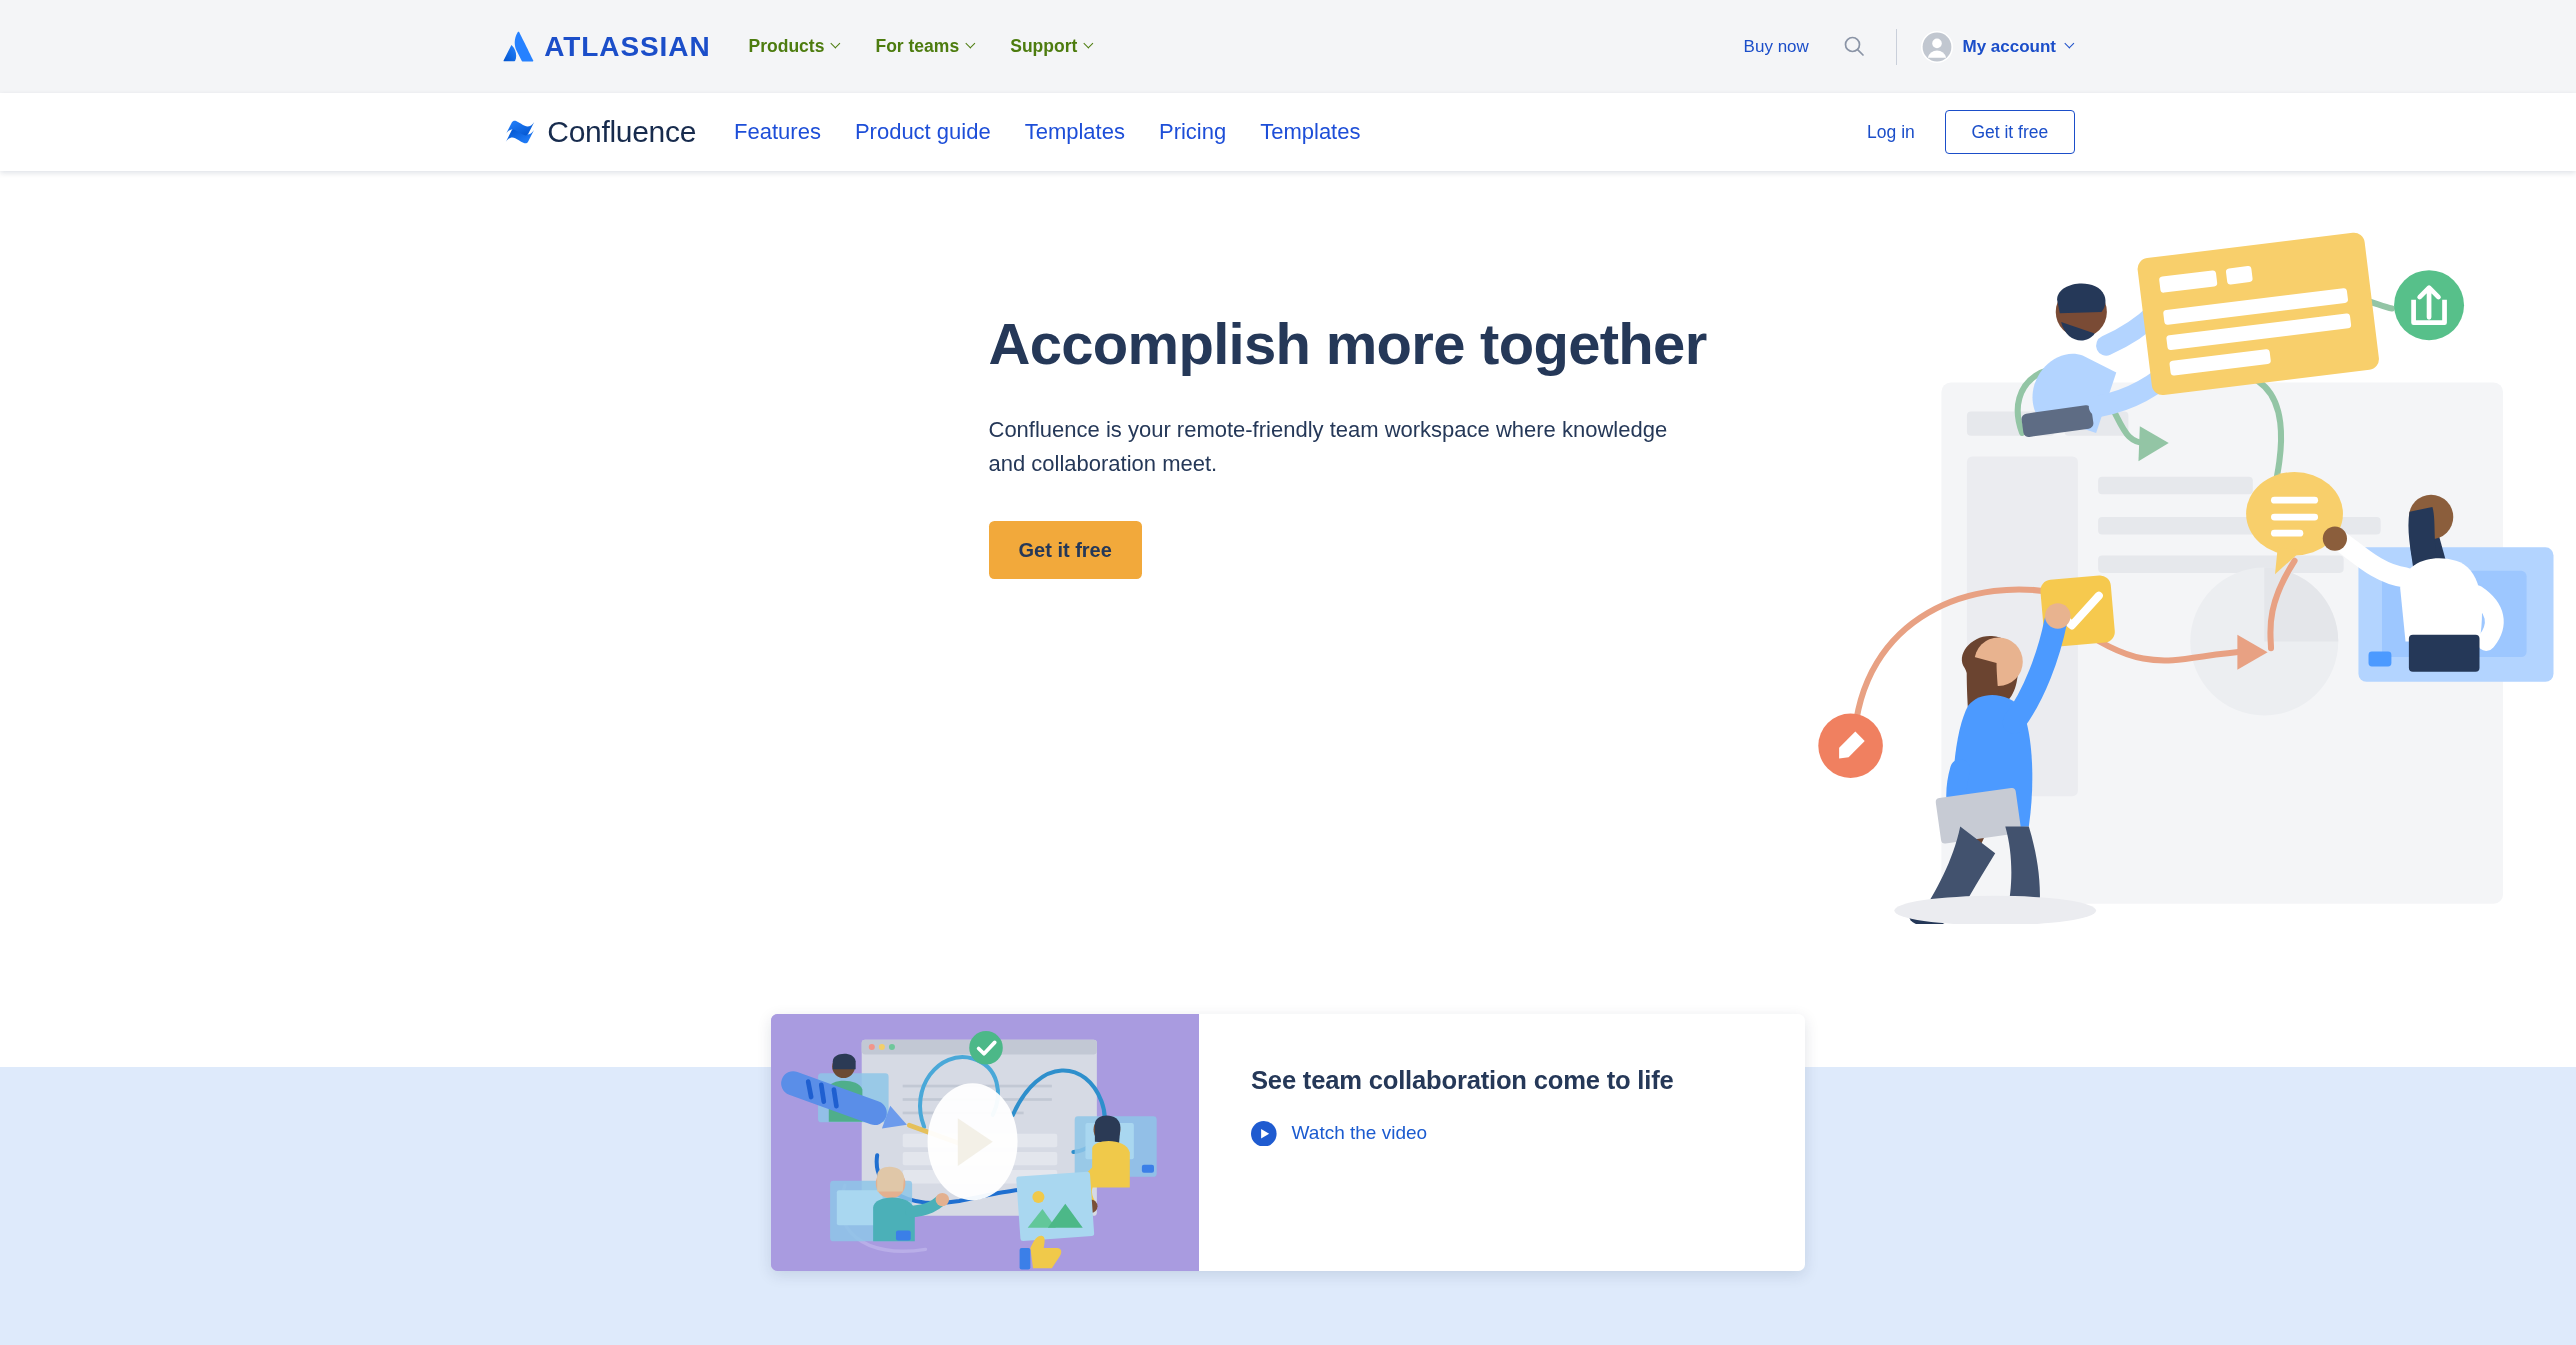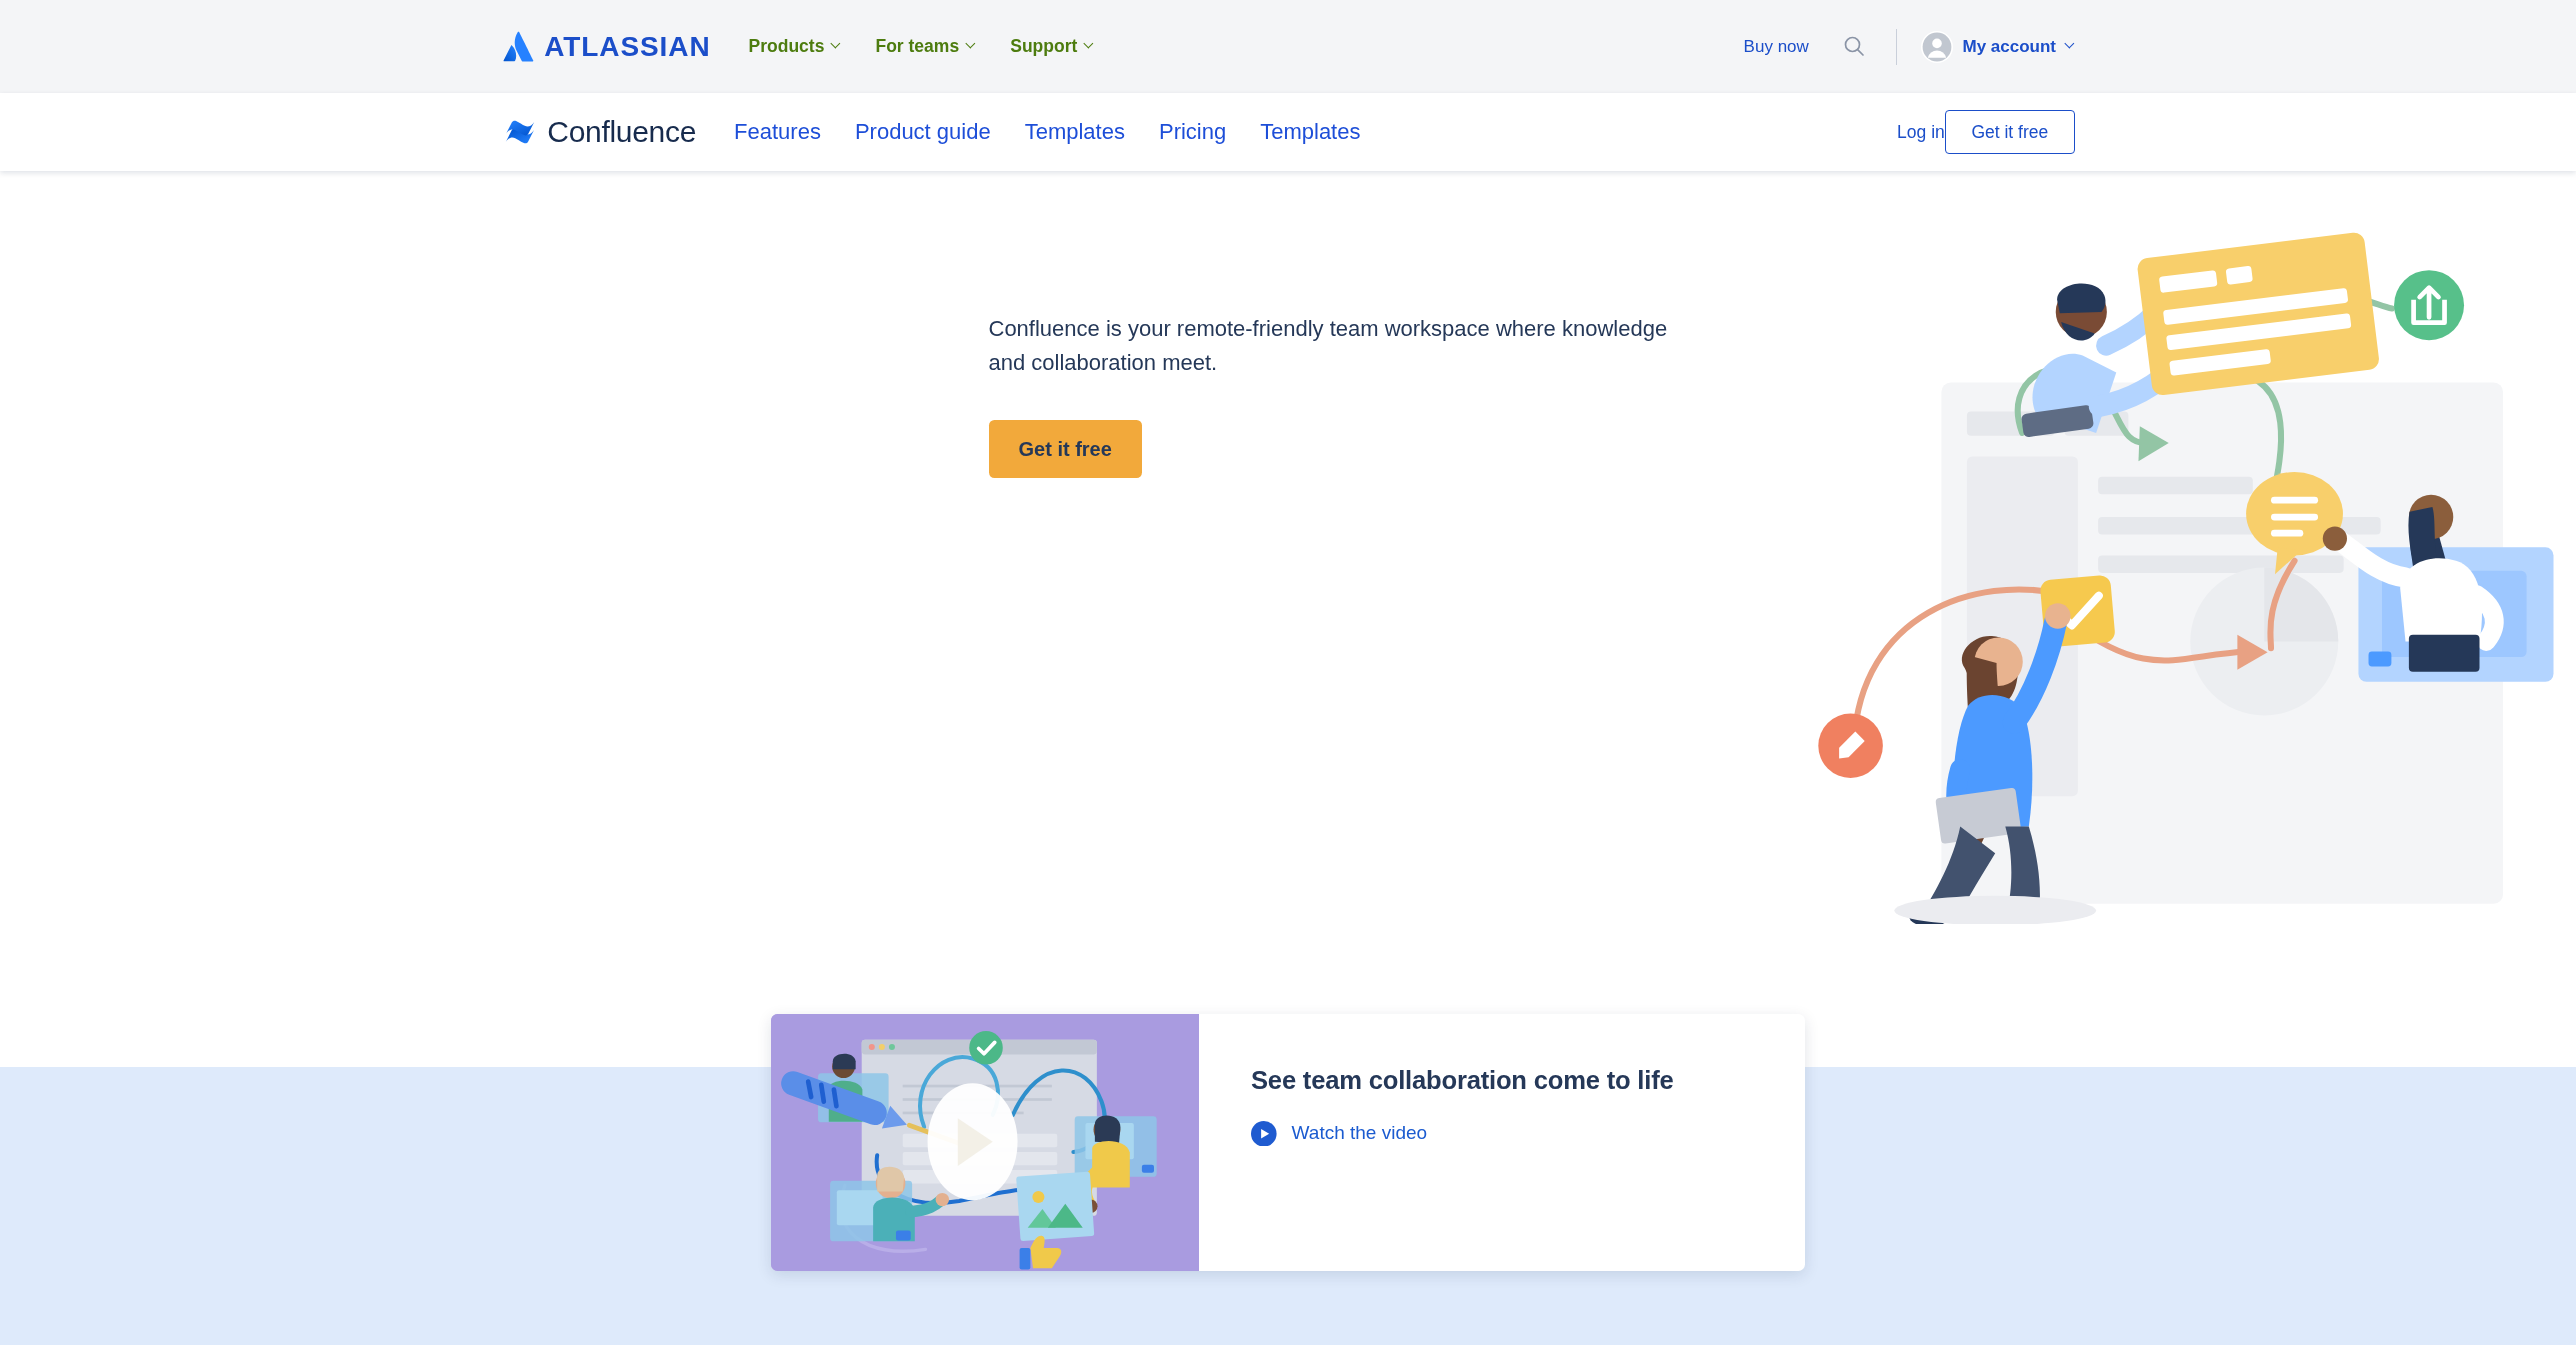--- a/index.html
+++ b/index.html
@@ -79,21 +79,21 @@
   .conf-logo{ display:flex; align-items:center; gap:10.8px; margin-right:38px; text-decoration:none; }
   .conf-logo-mark{ width:34px; height:34px; display:block; }
   .conf-wordmark{
     font-size:30px; color:#172b4d; line-height:1; font-weight:400;
     letter-spacing:-0.3px;
   }
   .conf-nav-links{ display:flex; align-items:center; gap:34px; }
   .conf-link{
     font-size:22px; color:#1d4ed8; font-weight:400; cursor:pointer; white-space:nowrap;
   }
-  .conf-right{ margin-left:auto; display:flex; align-items:center; padding-right:6.7px;}
+  .conf-right{ margin-left:auto; display:flex; align-items:center; gap:30px; padding-right:6.7px;}
   .login-link{ font-size:17.5px; color:#1b4ec9; cursor:pointer; white-space:nowrap; }
   .get-free-outline{
     border:1.3px solid #1b4ec9; border-radius:4px;
     padding:10.8px 25.6px; font-size:17.5px; color:#1b4ec9; font-weight:500;
     background:transparent; cursor:pointer; white-space:nowrap;
     font-family:"Liberation Sans", sans-serif;
   }
 
   
   .lower-band{
@@ -249,20 +249,21 @@
 
   </div>
 </div>
 
 <div class="lower-band"></div>
 
 <section class="hero">
   <div class="hero-inner">
 
     <div class="hero-copy">
+      <h1 class="hero-title">Accomplish more together</h1>
       <p class="hero-sub">Confluence is your remote-friendly team workspace where knowledge and collaboration meet.</p>
       <button class="btn-get-free">Get it free</button>
     </div>
 
     <div class="hero-art">
       <svg viewBox="0 0 1180 1060" width="794" height="713" aria-hidden="true">
 
         <rect x="210" y="255" width="835" height="775" rx="14" fill="#f4f5f7"></rect>
         <rect x="248" y="298" width="130" height="36" rx="6" fill="#e6e8ec"></rect>
         <rect x="393" y="298" width="95" height="36" rx="6" fill="#e6e8ec"></rect>

